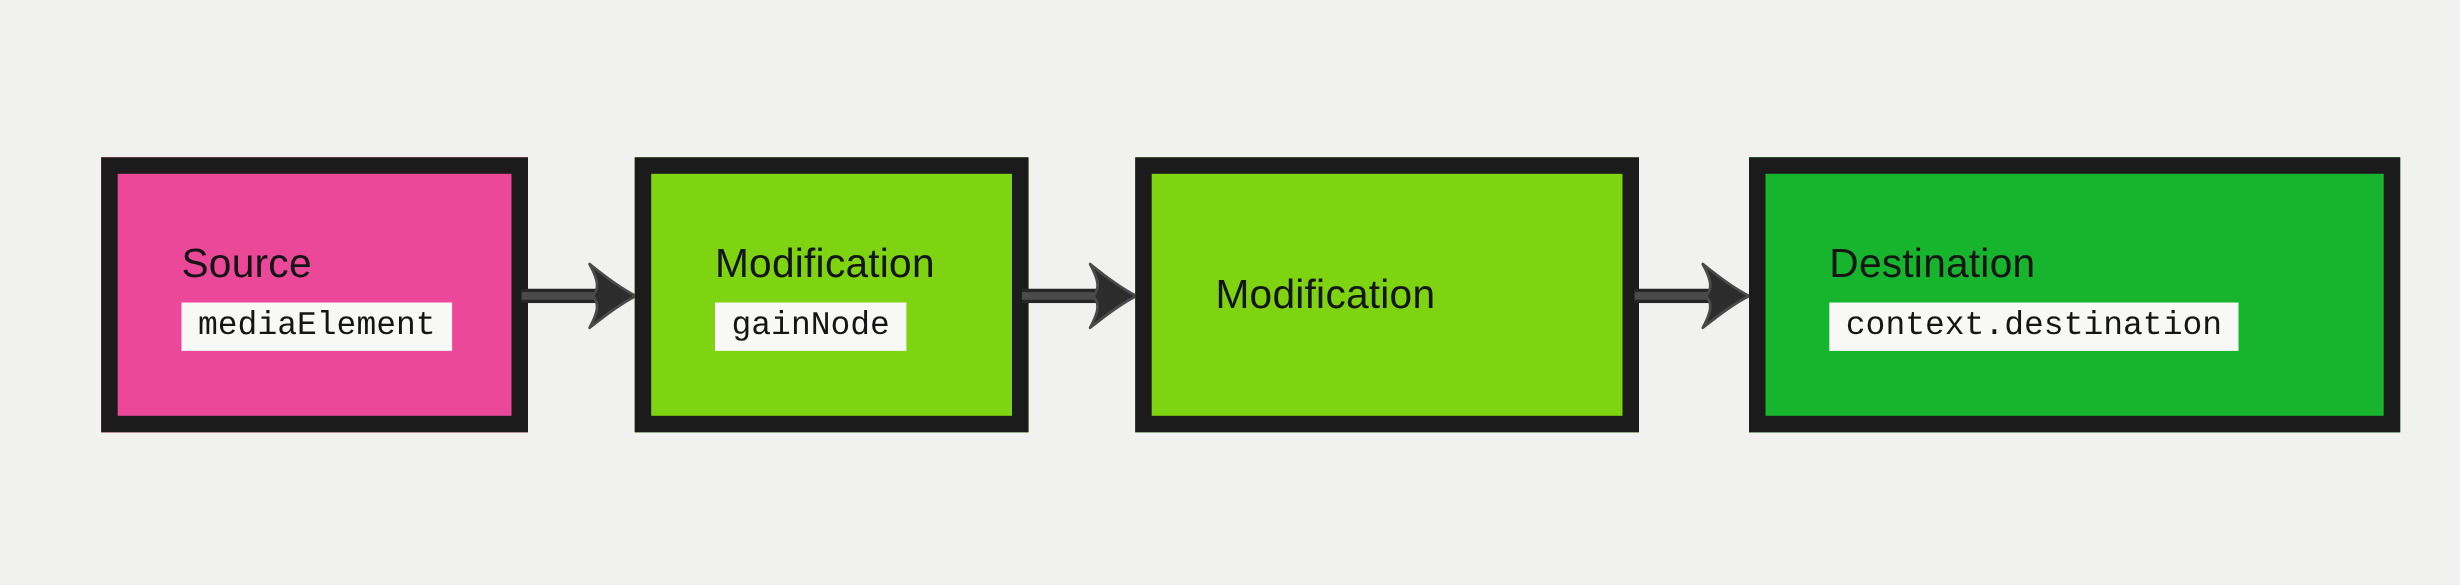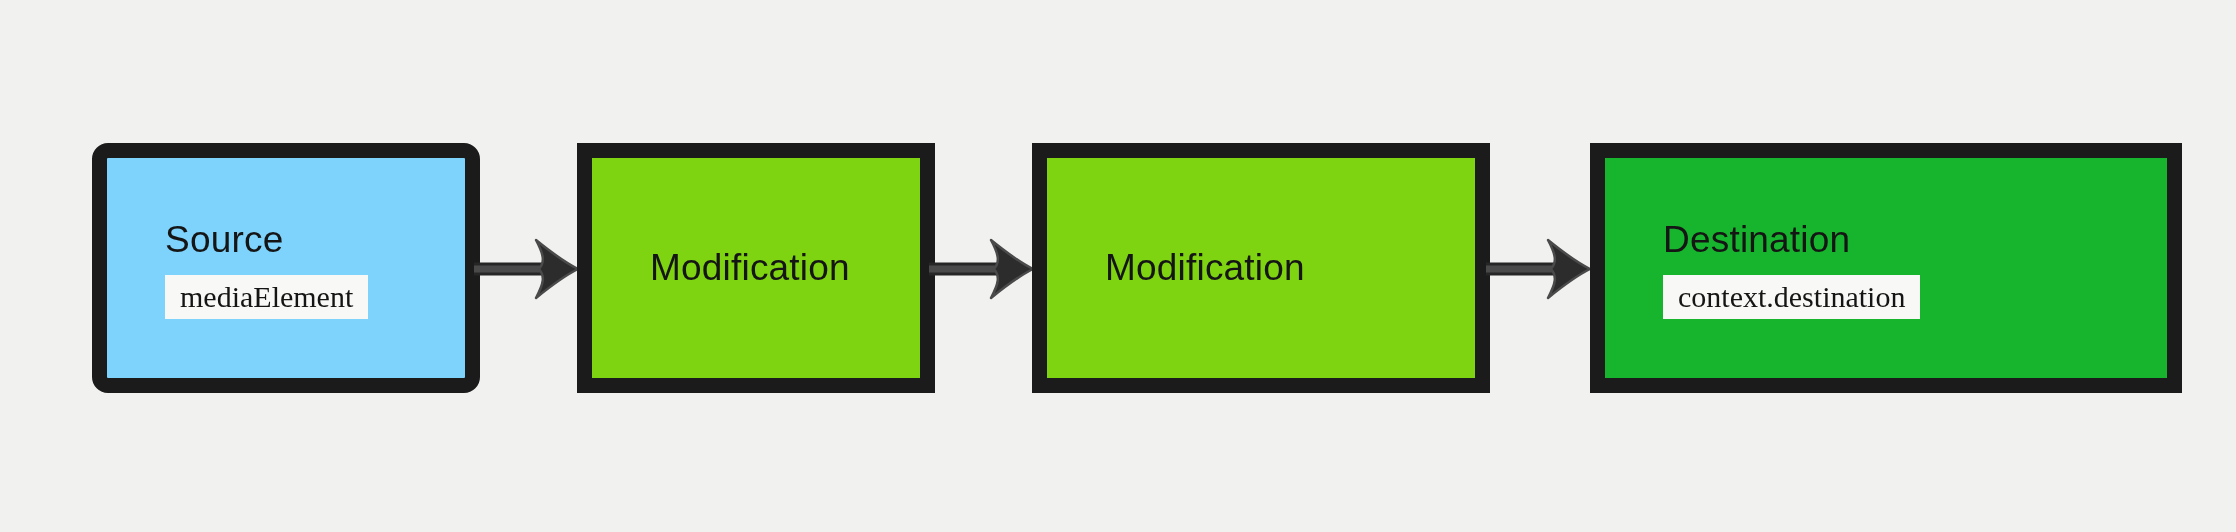--- a/index.html
+++ b/index.html
@@ -31,21 +31,21 @@
     line-height: 46px;
     font-weight: 400;
     color: var(--title-color, #151515);
     letter-spacing: 0.2px;
   }
   .node-chip {
     margin-top: 12px;
     display: inline-block;
     background: var(--chip-bg, #f8f8f6);
     color: var(--chip-text, #151515);
-    font-family: Liberation Serif, serif;
+    font-family: Liberation Mono, monospace;
     font-size: 30px;
     line-height: 34px;
     padding: 5px 15px;
     white-space: nowrap;
   }
   .node-1 { left: 92px;   width: 388px; }
   .node-2 { left: 577px;  width: 358px; }
   .node-3 { left: 1032px; width: 458px; }
   .node-4 { left: 1590px; width: 592px; }
 
@@ -70,34 +70,35 @@
     stroke: var(--arrow-outline, #4a4a4a);
     stroke-width: 2.5;
     stroke-linejoin: round;
   }
 </style>
 </head>
 <body>
 
 <div class="stage">
 
-  <div class="node node-1" style="background: #7dd3fc; border-radius: 16px;">
+  <div class="node node-1" style="background: #ec4899;">
     <div class="node-title">Source</div>
     <div class="node-chip">mediaElement</div>
   </div>
 
   <div class="arrow arrow-1">
     <svg viewBox="0 0 108 64" xmlns="http://www.w3.org/2000/svg">
       <rect class="shaft" x="-4" y="27" width="72" height="10"></rect>
       <path class="head" d="M 104 32 C 90 25, 78 16, 62 3 C 70 18, 71 25, 65 32 C 71 39, 70 46, 62 61 C 78 48, 90 39, 104 32 Z"></path>
     </svg>
   </div>
 
   <div class="node node-2" style="background: rgb(126, 212, 17);">
     <div class="node-title">Modification</div>
+    <div class="node-chip">gainNode</div>
   </div>
 
   <div class="arrow arrow-2">
     <svg viewBox="0 0 108 64" xmlns="http://www.w3.org/2000/svg">
       <rect class="shaft" x="-4" y="27" width="72" height="10"></rect>
       <path class="head" d="M 104 32 C 90 25, 78 16, 62 3 C 70 18, 71 25, 65 32 C 71 39, 70 46, 62 61 C 78 48, 90 39, 104 32 Z"></path>
     </svg>
   </div>
 
   <div class="node node-3" style="background: rgb(126, 212, 17);">

